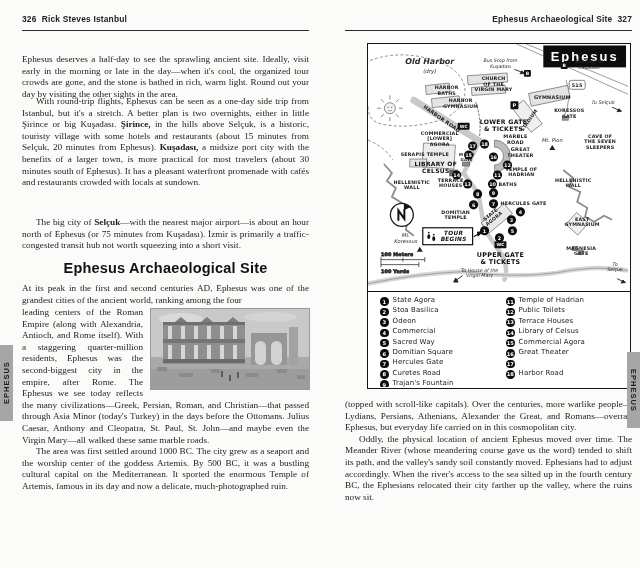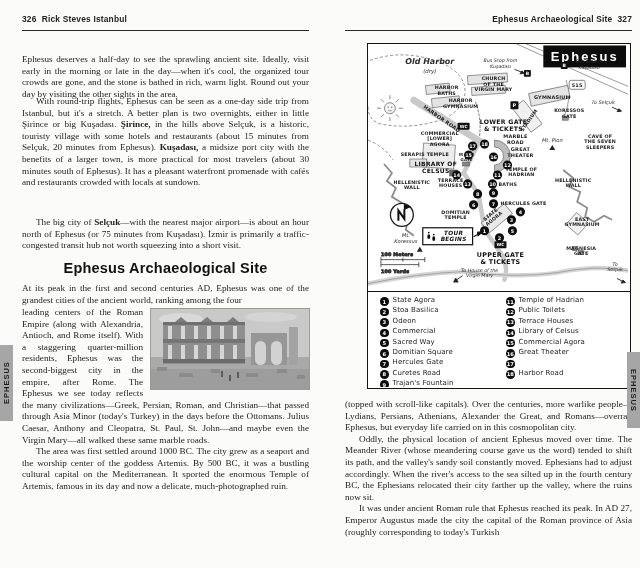--- a/index.html
+++ b/index.html
@@ -493,18 +493,17 @@
             <span class="lg-badge">18</span>
             <span class="lg-label">Harbor Road</span>
           </div>
       </div>
     </div>
   </div>
 
   <div class="abs-block bt" style="left:25px;top:399px;">
     <p>(topped with scroll-like capitals). Over the centuries, more warlike people—Lydians, Persians, Athenians, Alexander the Great, and Romans—overran Ephesus, but everyday life carried on in this cosmopolitan city.</p>
     <p class="ind">Oddly, the physical location of ancient Ephesus moved over time. The Meander River (whose meandering course gave us the word) tended to shift its path, and the valley's sandy soil constantly moved. Ephesians had to adjust accordingly. When the river's access to the sea silted up in the fourth century BC, the Ephesians relocated their city farther up the valley, where the ruins now sit.</p>
-    <p class="ind">It was under ancient Roman rule that Ephesus reached its peak. In AD 27, Emperor Augustus made the city the capital of the Roman province of Asia (roughly corresponding to today's Turkish</p>
   </div>
 </div>
 
 <div class="side-tab" id="left-tab">EPHESUS</div>
 <div class="side-tab" id="right-tab">EPHESUS</div>
 
 </body></html>

